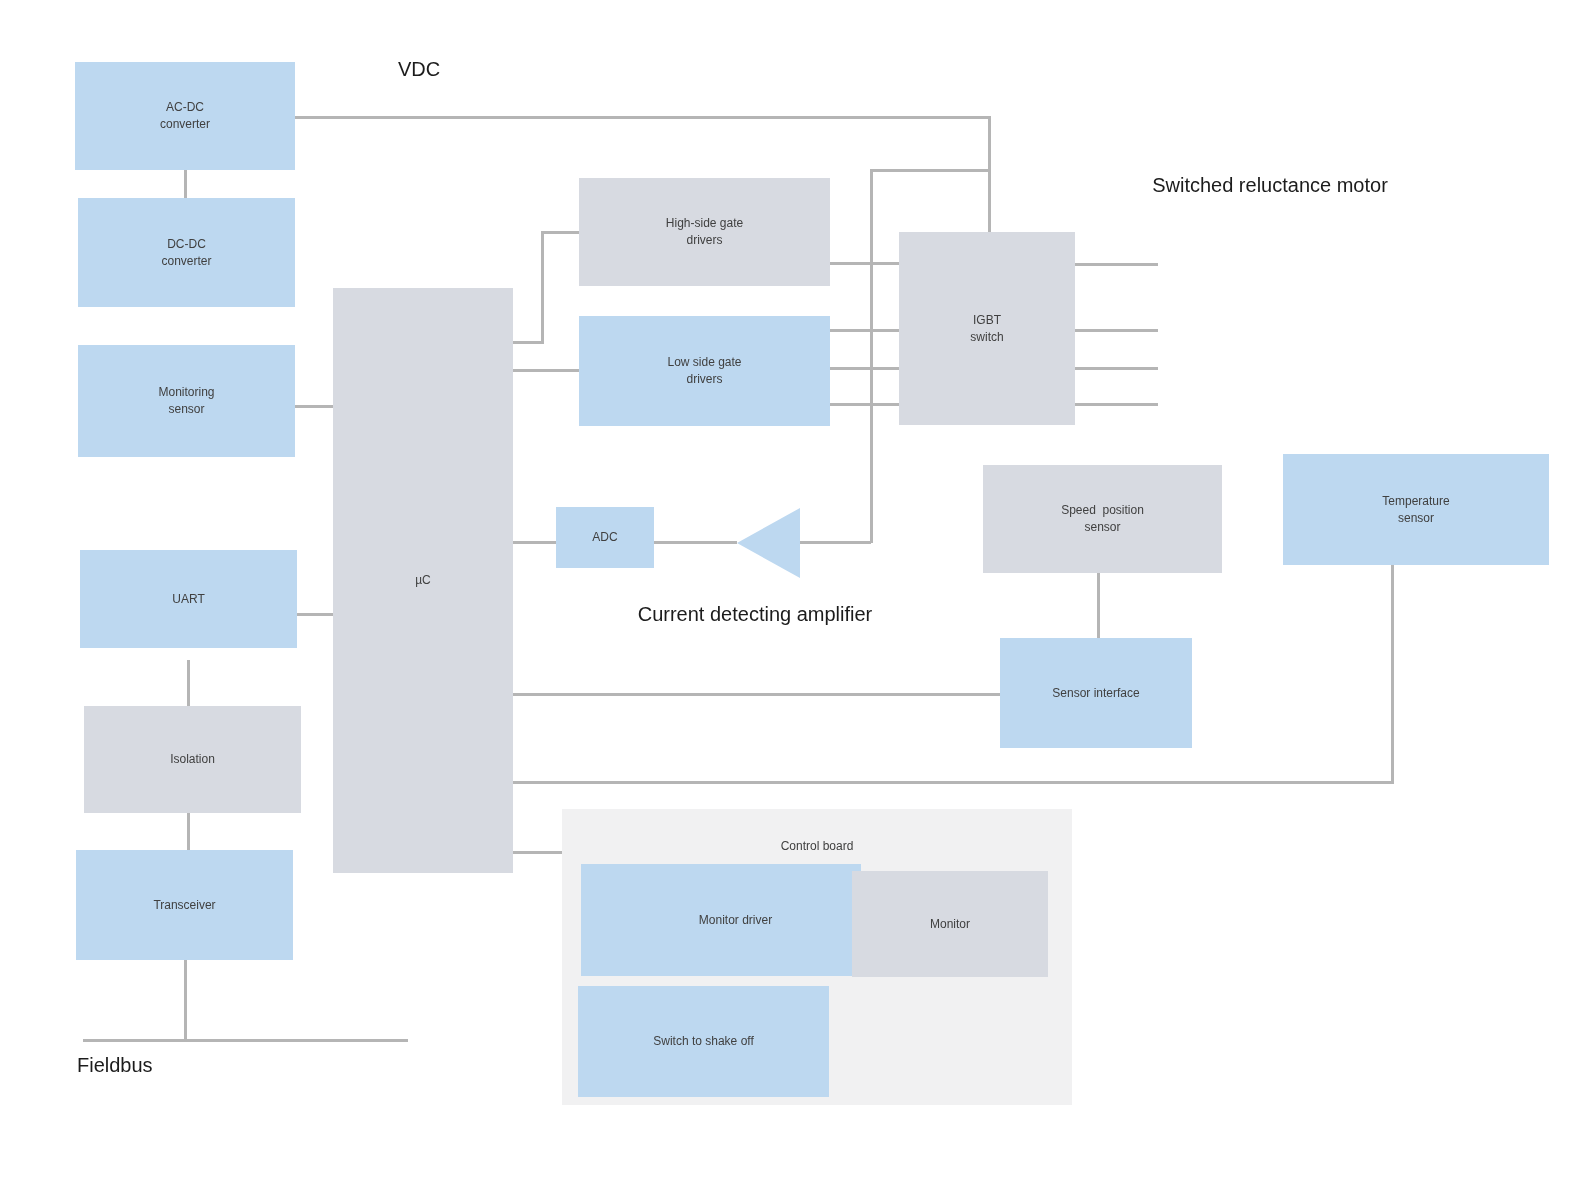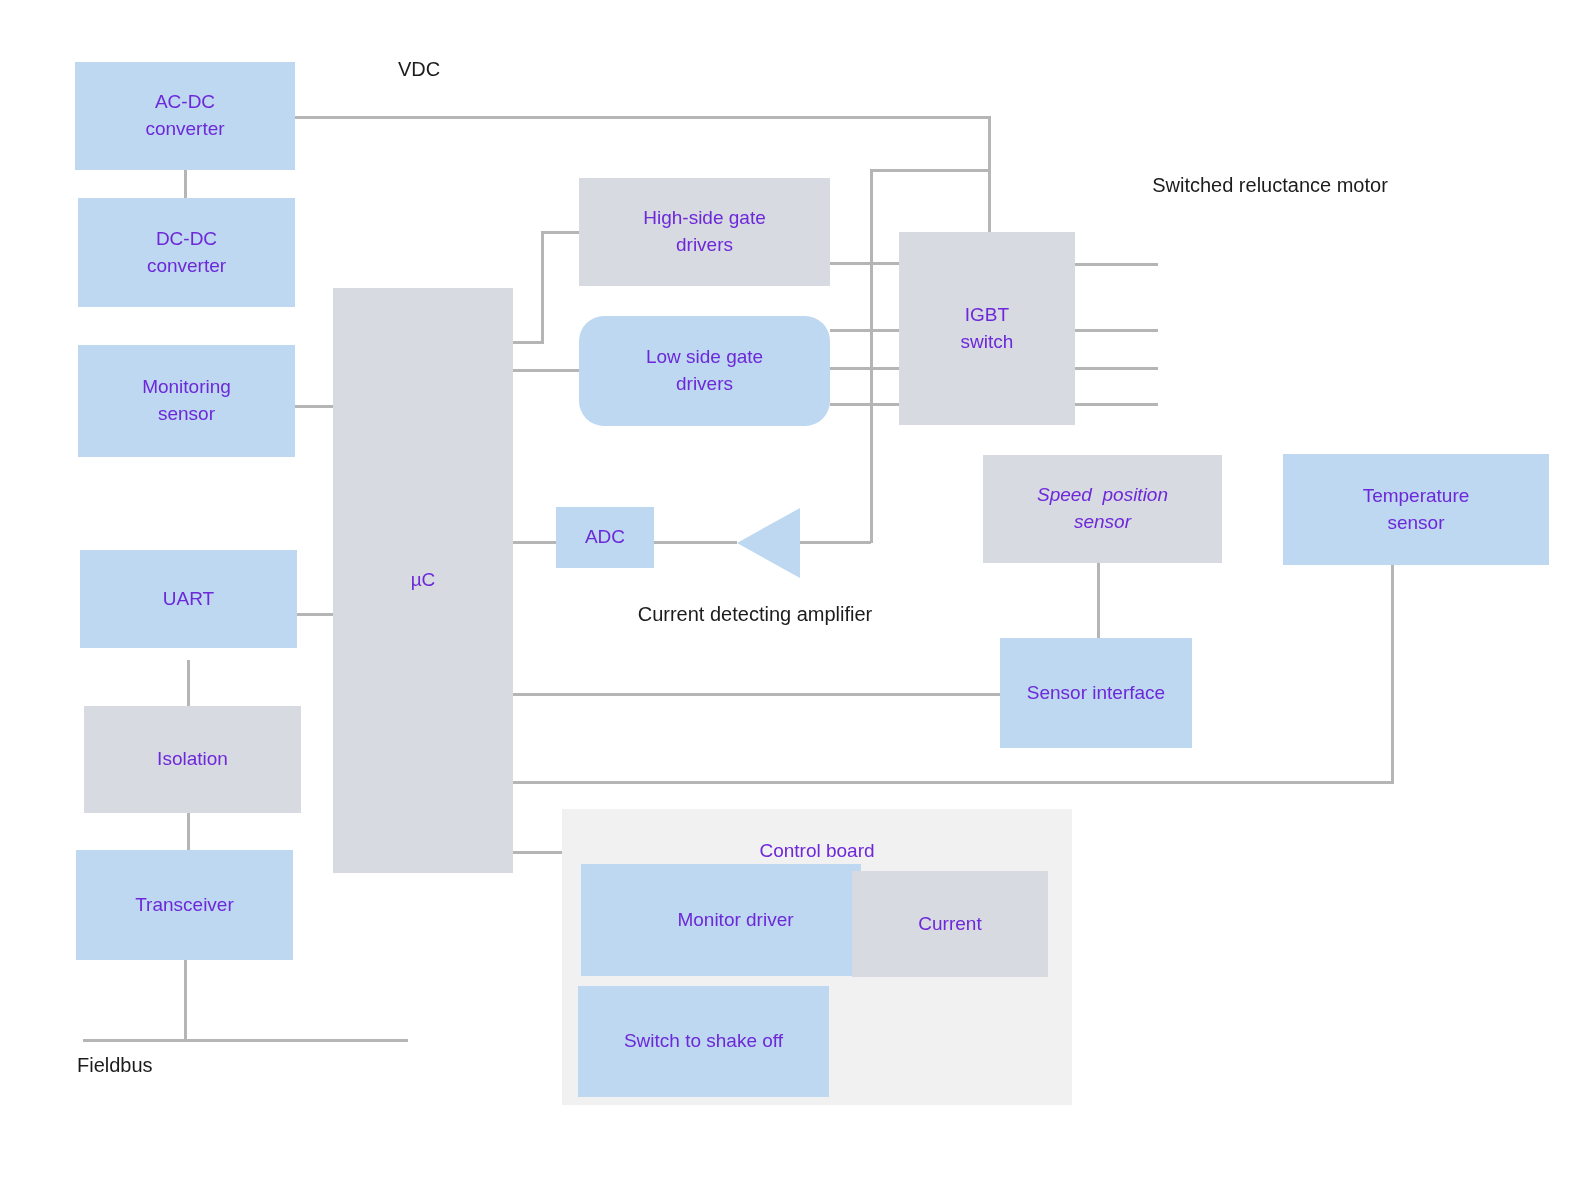--- a/index.html
+++ b/index.html
@@ -11,21 +11,21 @@
     overflow:hidden;
   }
   .box{
     position:absolute;
     display:flex;align-items:center;justify-content:center;
   }
   .blue{background:#bdd8f0;}
   .gray{background:#d7dae1;}
   .board{background:#f1f1f2;}
   .label{
-    font-size:19px;color:#6d28d9;text-align:center;
+    font-size:12px;color:#404040;text-align:center;
     white-space:pre-wrap;line-height:1.4;
   }
   .floatlabel{
     position:absolute;font-size:20px;color:#1c1c1c;
     white-space:pre-wrap;line-height:1.3;
   }
   .center{text-align:center;}
   .wire{position:absolute;background:#b5b5b5;}
   .tri{
     position:absolute;width:0;height:0;
@@ -71,21 +71,21 @@
   <div class="wire" style="left:1391px;top:565px;width:3px;height:217px;"></div>
   <div class="wire" style="left:513px;top:851px;width:49px;height:3px;"></div>
 
   <div class="box board" style="left:562px;top:809px;width:510px;height:296px;align-items:flex-start;">
     <span class="label" style="margin-top:29px;">Control board</span>
   </div>
   <div class="box blue" style="left:581px;top:864px;width:251px;height:112px;padding-left:29px;">
     <span class="label">Monitor driver</span>
   </div>
   <div class="box gray" style="left:852px;top:871px;width:196px;height:106px;">
-    <span class="label">Current</span>
+    <span class="label">Monitor</span>
   </div>
   <div class="box blue" style="left:578px;top:986px;width:251px;height:111px;">
     <span class="label">Switch to shake off</span>
   </div>
 
   <div class="box blue" style="left:75px;top:62px;width:220px;height:108px;">
     <span class="label">AC-DC
 converter</span>
   </div>
   <div class="box blue" style="left:78px;top:198px;width:217px;height:109px;">
@@ -107,35 +107,35 @@
   </div>
 
   <div class="box gray" style="left:333px;top:288px;width:180px;height:585px;">
     <span class="label">µC</span>
   </div>
 
   <div class="box gray" style="left:579px;top:178px;width:251px;height:108px;">
     <span class="label">High-side gate
 drivers</span>
   </div>
-  <div class="box blue" style="left:579px;top:316px;width:251px;height:110px;border-radius:25px;">
+  <div class="box blue" style="left:579px;top:316px;width:251px;height:110px;">
     <span class="label">Low side gate
 drivers</span>
   </div>
   <div class="box gray" style="left:899px;top:232px;width:176px;height:193px;">
     <span class="label">IGBT
 switch</span>
   </div>
 
   <div class="box blue" style="left:556px;top:507px;width:98px;height:61px;">
     <span class="label">ADC</span>
   </div>
   <div class="tri" style="left:737px;top:508px;"></div>
 
-  <div class="box gray" style="left:983px;top:455px;width:239px;height:108px;font-style:italic;">
+  <div class="box gray" style="left:983px;top:465px;width:239px;height:108px;">
     <span class="label">Speed  position
 sensor</span>
   </div>
   <div class="box blue" style="left:1283px;top:454px;width:266px;height:111px;justify-content:center;">
     <span class="label">Temperature
 sensor</span>
   </div>
   <div class="box blue" style="left:1000px;top:638px;width:192px;height:110px;">
     <span class="label">Sensor interface</span>
   </div>

